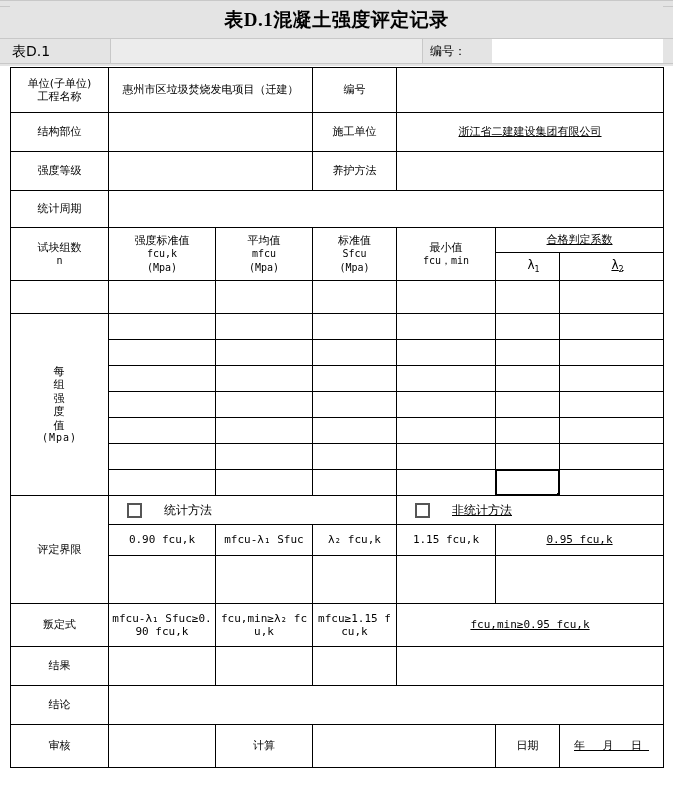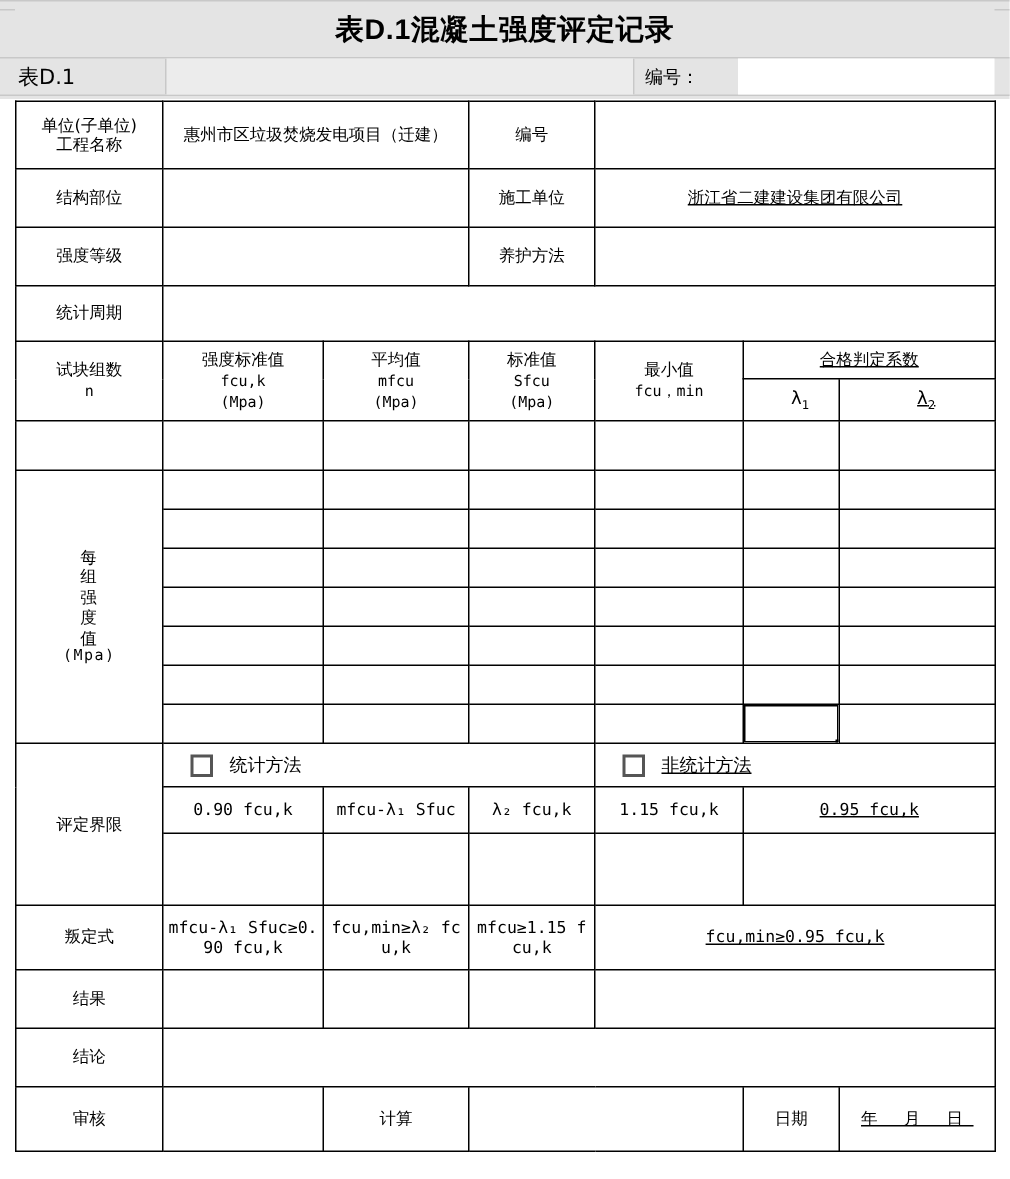--- a/index.html
+++ b/index.html
@@ -31,21 +31,21 @@
     position: absolute; left: 10px; top: 3px;
     width: 653px; height: 33px;
     display: flex; align-items: center; justify-content: center;
     background: #e4e4e4;
   }
   .doc-title {
     font-size: 19px;
     font-weight: 700;
     letter-spacing: 0.5px;
     color: #000;
-    font-family: Liberation Sans, sans-serif;
+    font-family: Liberation Serif, serif;
   }
   .subhead {
     position: absolute; left: 0; top: 38px;
     width: 673px; height: 26px;
     background: #e4e4e4;
     border-top: 1px solid #c8c8c8;
     border-bottom: 1px solid #c8c8c8;
     box-sizing: border-box;
   }
   .subhead-code {
@@ -133,21 +133,21 @@
     background: #ffffff;
     display: inline-block;
     flex: 0 0 auto;
   }
   .cb-white-patch {
     background: #ffffff;
     display: inline-flex; align-items: center; justify-content: center;
     width: 26px; height: 24px; flex: 0 0 auto;
   }
   .cb-text {
-    margin-left: 6px;
+    margin-left: 17px;
     font-size: 12px;
   }
 
   .datecells {
     letter-spacing: 7px;
     font-size: 12px;
   }
 
   
   .selcell { position: relative; }

